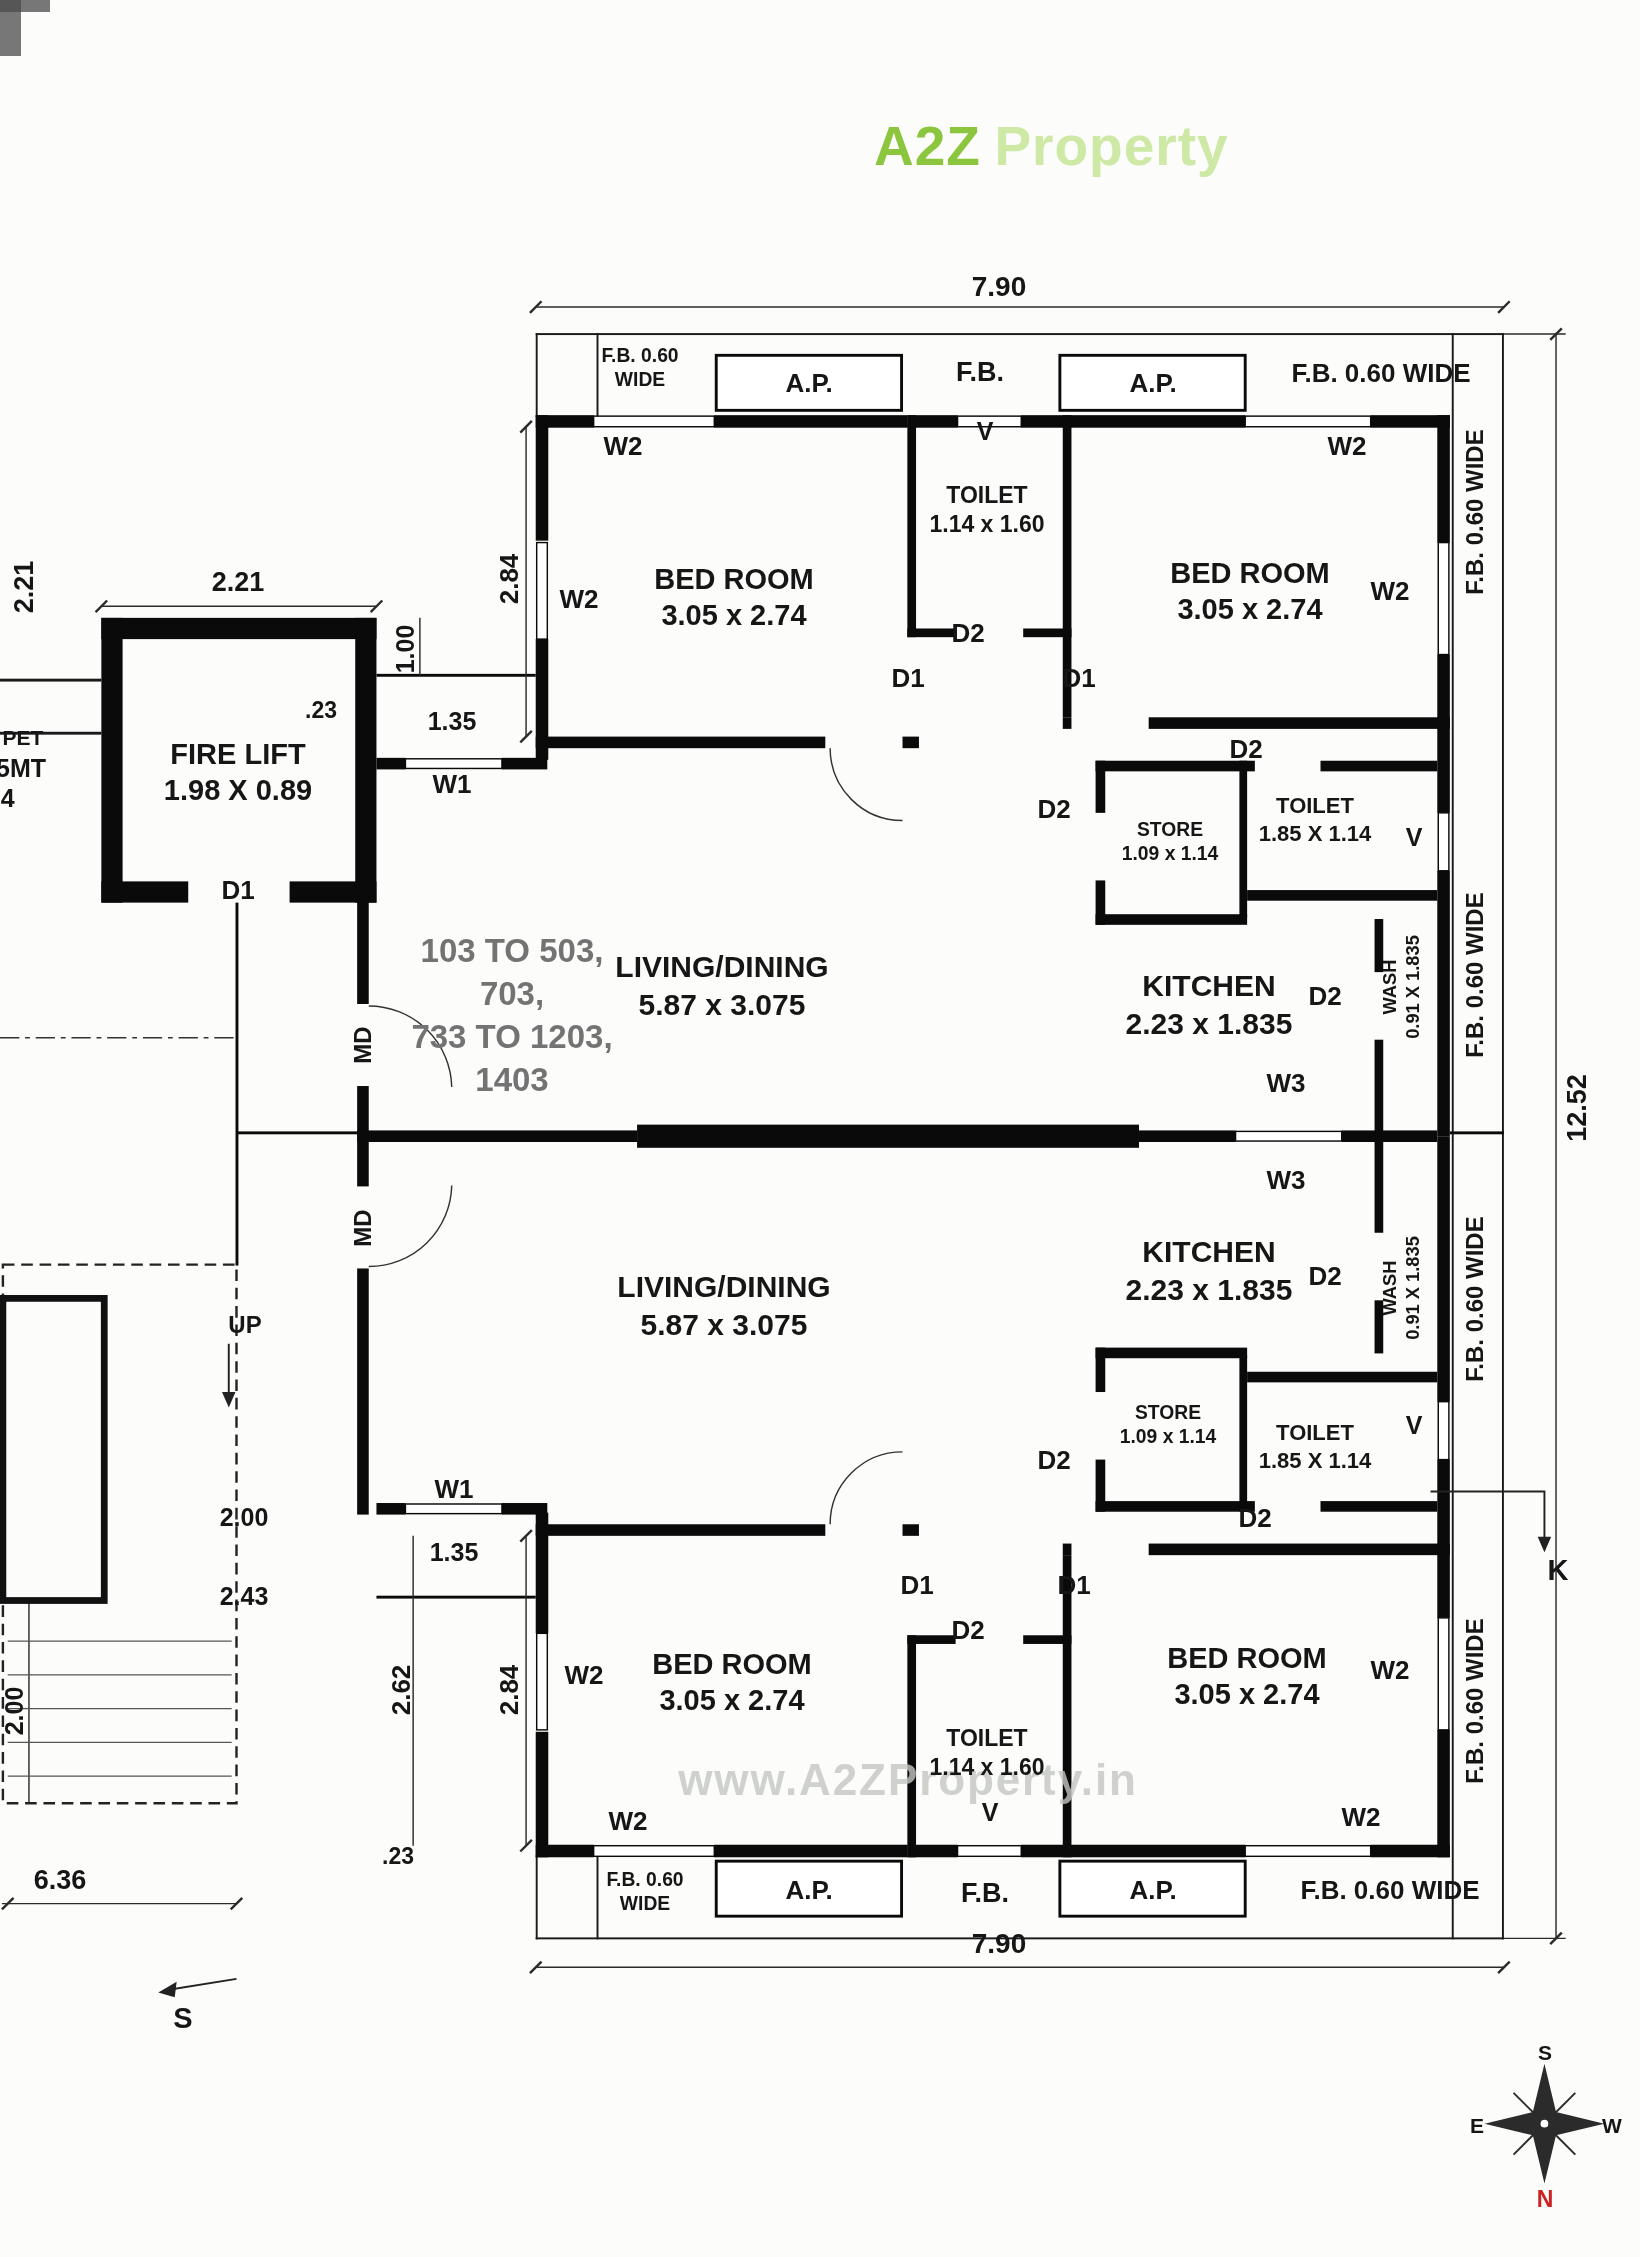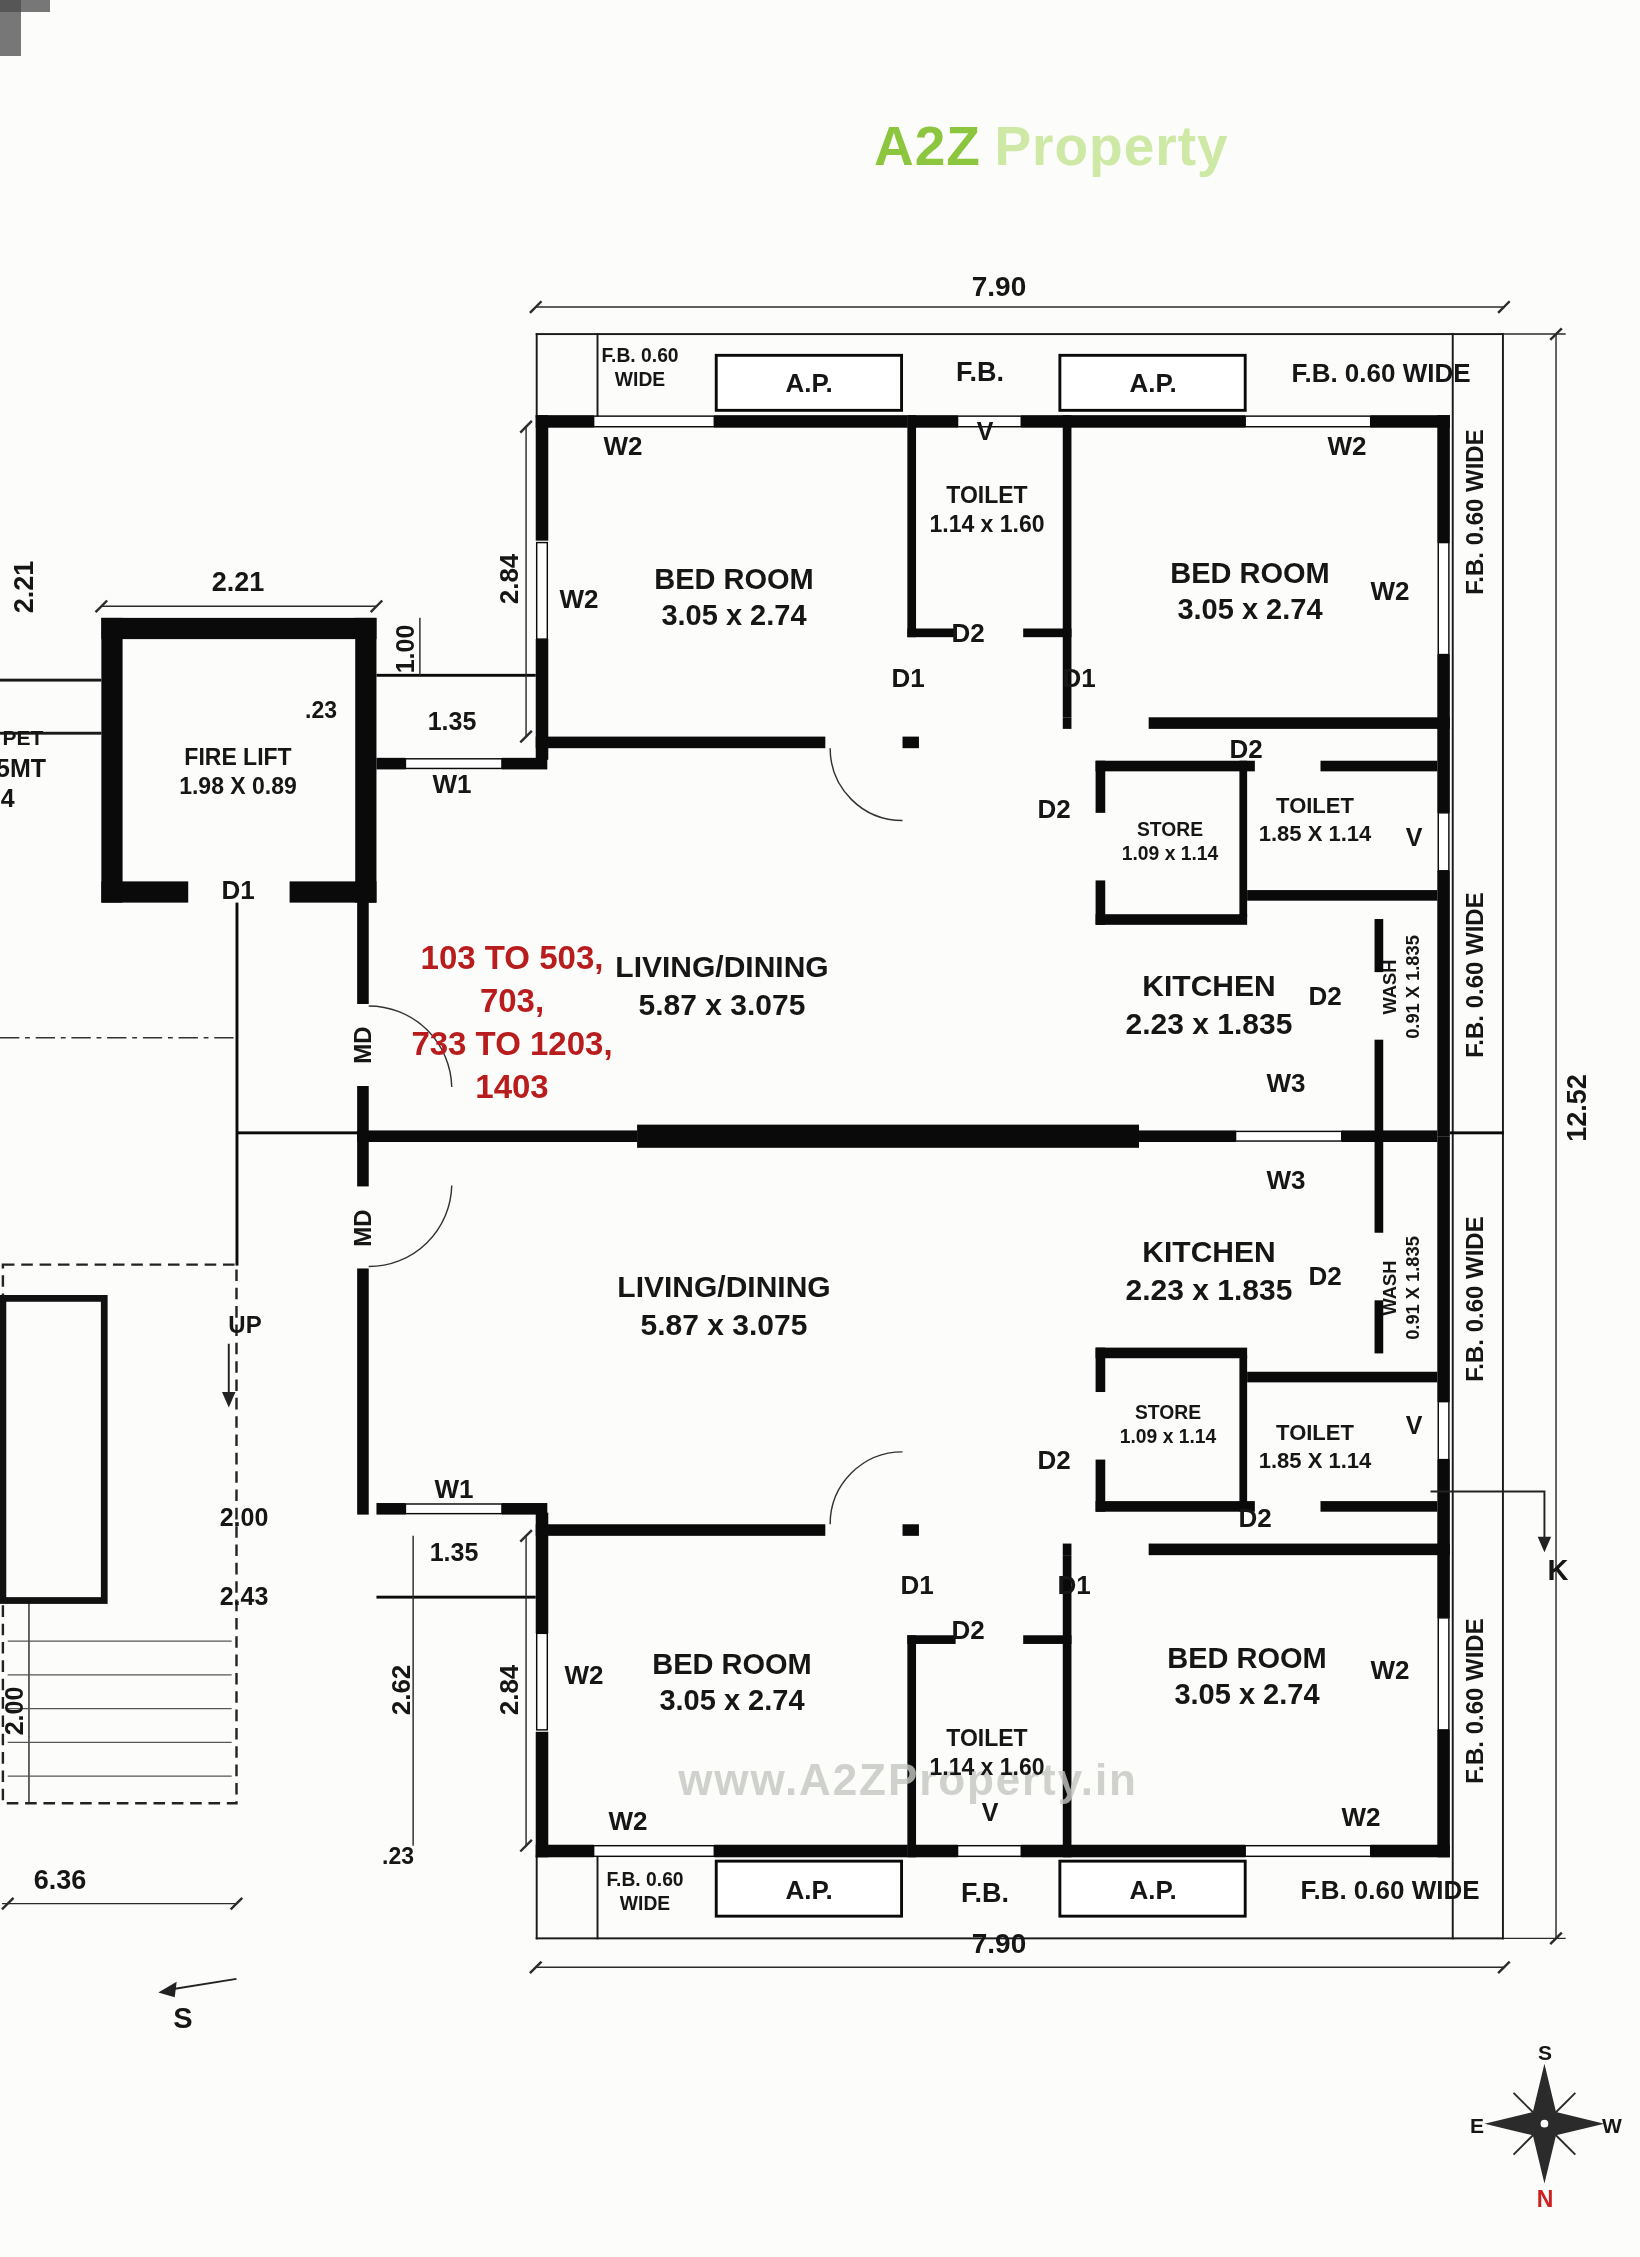--- a/index.html
+++ b/index.html
@@ -10,21 +10,21 @@
     font-family:"Liberation Sans", sans-serif;
   }
   svg.plan { position:absolute; left:0; top:0; }
   .lbl {
     position:absolute; transform:translate(-50%,-50%);
     font-weight:700; color:#161616; white-space:nowrap;
     text-align:center; line-height:1.25; z-index:3;
   }
   .rot { transform:translate(-50%,-50%) rotate(-90deg); }
   .blk { display:block; }
-  .red { color:#b91c1c;margin-top:7px; }
+  .red { color:#737373; }
   .logo {
     position:absolute; left:874px; top:114px; z-index:4;
     font-size:55px; font-weight:700; letter-spacing:1px;
   }
   .logo .g1 { color:#8cc63e; }
   .logo .g2 { color:#cde9a5; margin-left:13.5px; }
   .wm {
     position:absolute; left:908px; top:1780px; z-index:2;
     transform:translate(-50%,-50%); font-size:44px; font-weight:700;
     color:#c3c7c1; letter-spacing:1.9px; opacity:.8;
@@ -254,21 +254,21 @@
     </g>
   </svg>
 
   <div class="logo">
     <span class="g1">A2Z</span><span class="g2">Property</span>
   </div>
   <div class="wm">www.A2ZProperty.in</div>
   <div class="artifact" style="left:0;top:0;width:21px;height:56px;"></div>
   <div class="artifact" style="left:0;top:0;width:50px;height:11.6px;"></div>
 
-  <div class="lbl" style="left:238px;top:772px;font-size:23px">
+  <div class="lbl" style="left:238px;top:772px;font-size:29px">
     <span class="blk">FIRE LIFT</span>
     <span class="blk">1.98 X 0.89</span>
   </div>
 
   <div class="lbl" style="left:734px;top:597px;font-size:29px">
     <span class="blk">BED ROOM</span>
     <span class="blk">3.05 x 2.74</span>
   </div>
   <div class="lbl" style="left:1250px;top:591px;font-size:29px">
     <span class="blk">BED ROOM</span>

